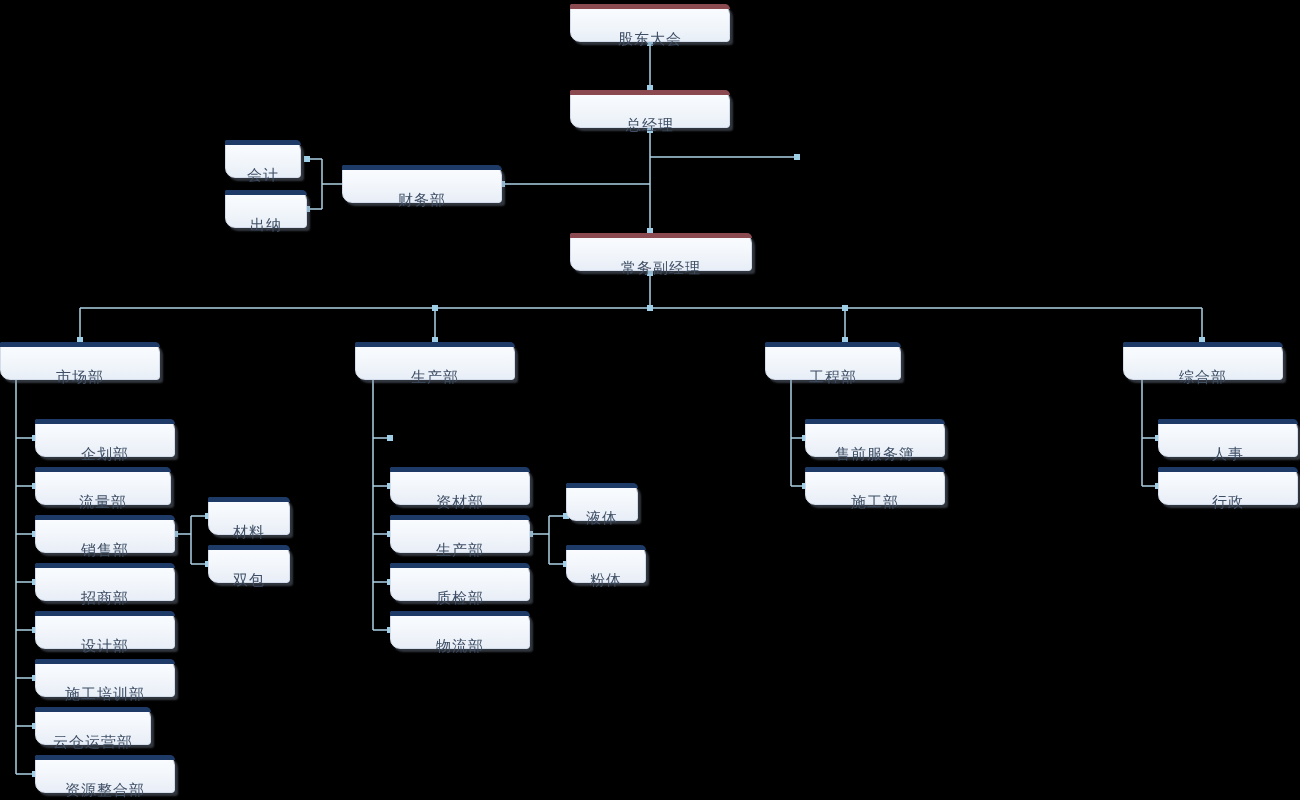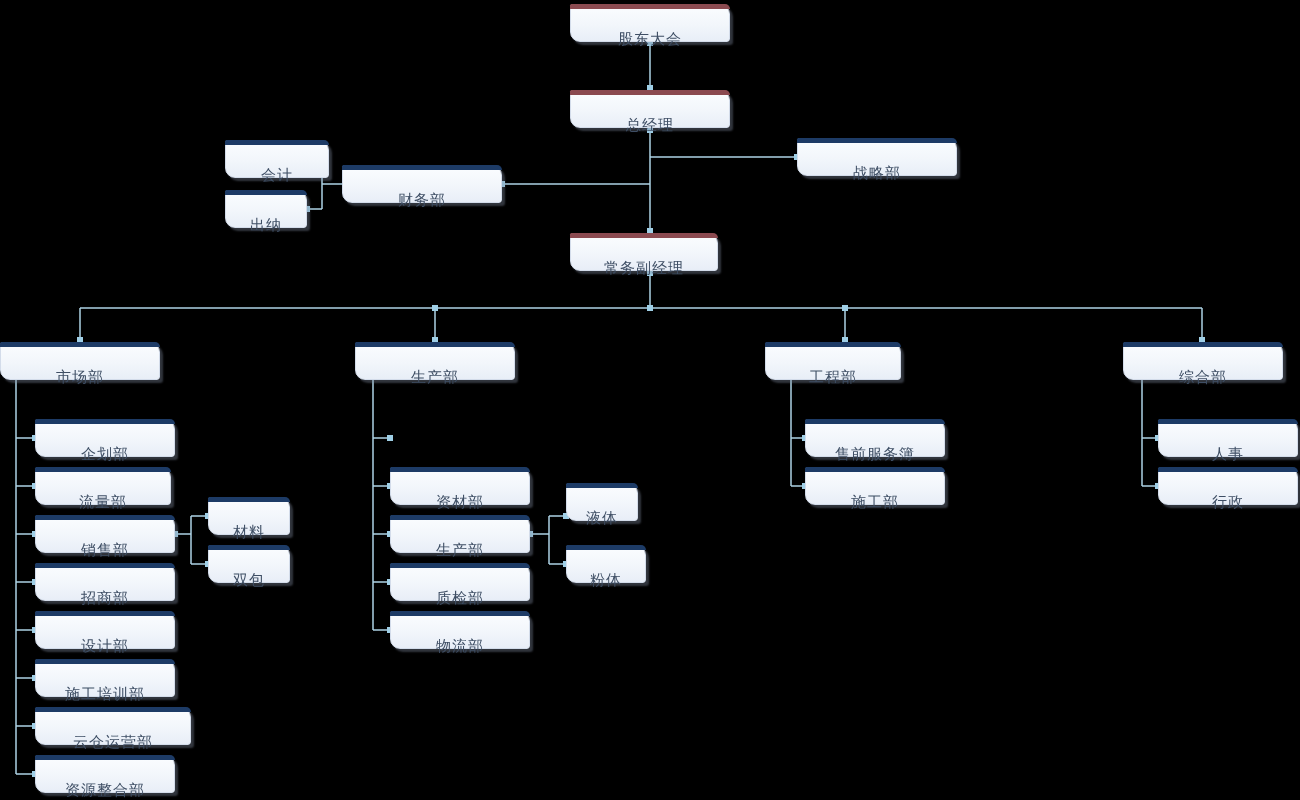--- a/index.html
+++ b/index.html
@@ -148,33 +148,30 @@
         <rect x="1155" y="483" width="6" height="6"></rect>
     </g>
   </svg>
 
   <div class="node red" style="left:570px;top:4px;width:160px">
     <span class="lbl">股东大会</span>
   </div>
   <div class="node red" style="left:570px;top:90px;width:160px">
     <span class="lbl">总经理</span>
   </div>
-  <div class="node navy" style="left:225px;top:140px;width:104px">
+  <div class="node navy" style="left:225px;top:140px;width:76px">
     <span class="lbl">会计</span>
   </div>
   <div class="node navy" style="left:225px;top:190px;width:82px">
     <span class="lbl">出纳</span>
   </div>
   <div class="node navy" style="left:342px;top:165px;width:160px">
     <span class="lbl">财务部</span>
   </div>
-  <div class="node navy" style="left:797px;top:138px;width:160px">
-    <span class="lbl">战略部</span>
-  </div>
-  <div class="node red" style="left:570px;top:233px;width:148px">
+  <div class="node red" style="left:570px;top:233px;width:182px">
     <span class="lbl">常务副经理</span>
   </div>
 
   <div class="node navy" style="left:0px;top:342px;width:160px">
     <span class="lbl">市场部</span>
   </div>
   <div class="node navy" style="left:355px;top:342px;width:160px">
     <span class="lbl">生产部</span>
   </div>
   <div class="node navy" style="left:765px;top:342px;width:136px">
@@ -201,21 +198,21 @@
   </div>
   <div class="node navy" style="left:35px;top:563px;width:140px">
     <span class="lbl">招商部</span>
   </div>
   <div class="node navy" style="left:35px;top:611px;width:140px">
     <span class="lbl">设计部</span>
   </div>
   <div class="node navy" style="left:35px;top:659px;width:140px">
     <span class="lbl">施工培训部</span>
   </div>
-  <div class="node navy" style="left:35px;top:707px;width:156px">
+  <div class="node navy" style="left:35px;top:707px;width:116px">
     <span class="lbl">云仓运营部</span>
   </div>
   <div class="node navy" style="left:35px;top:755px;width:140px">
     <span class="lbl">资源整合部</span>
   </div>
 
   <div class="node navy" style="left:390px;top:467px;width:140px">
     <span class="lbl">资材部</span>
   </div>
   <div class="node navy" style="left:390px;top:515px;width:140px">

